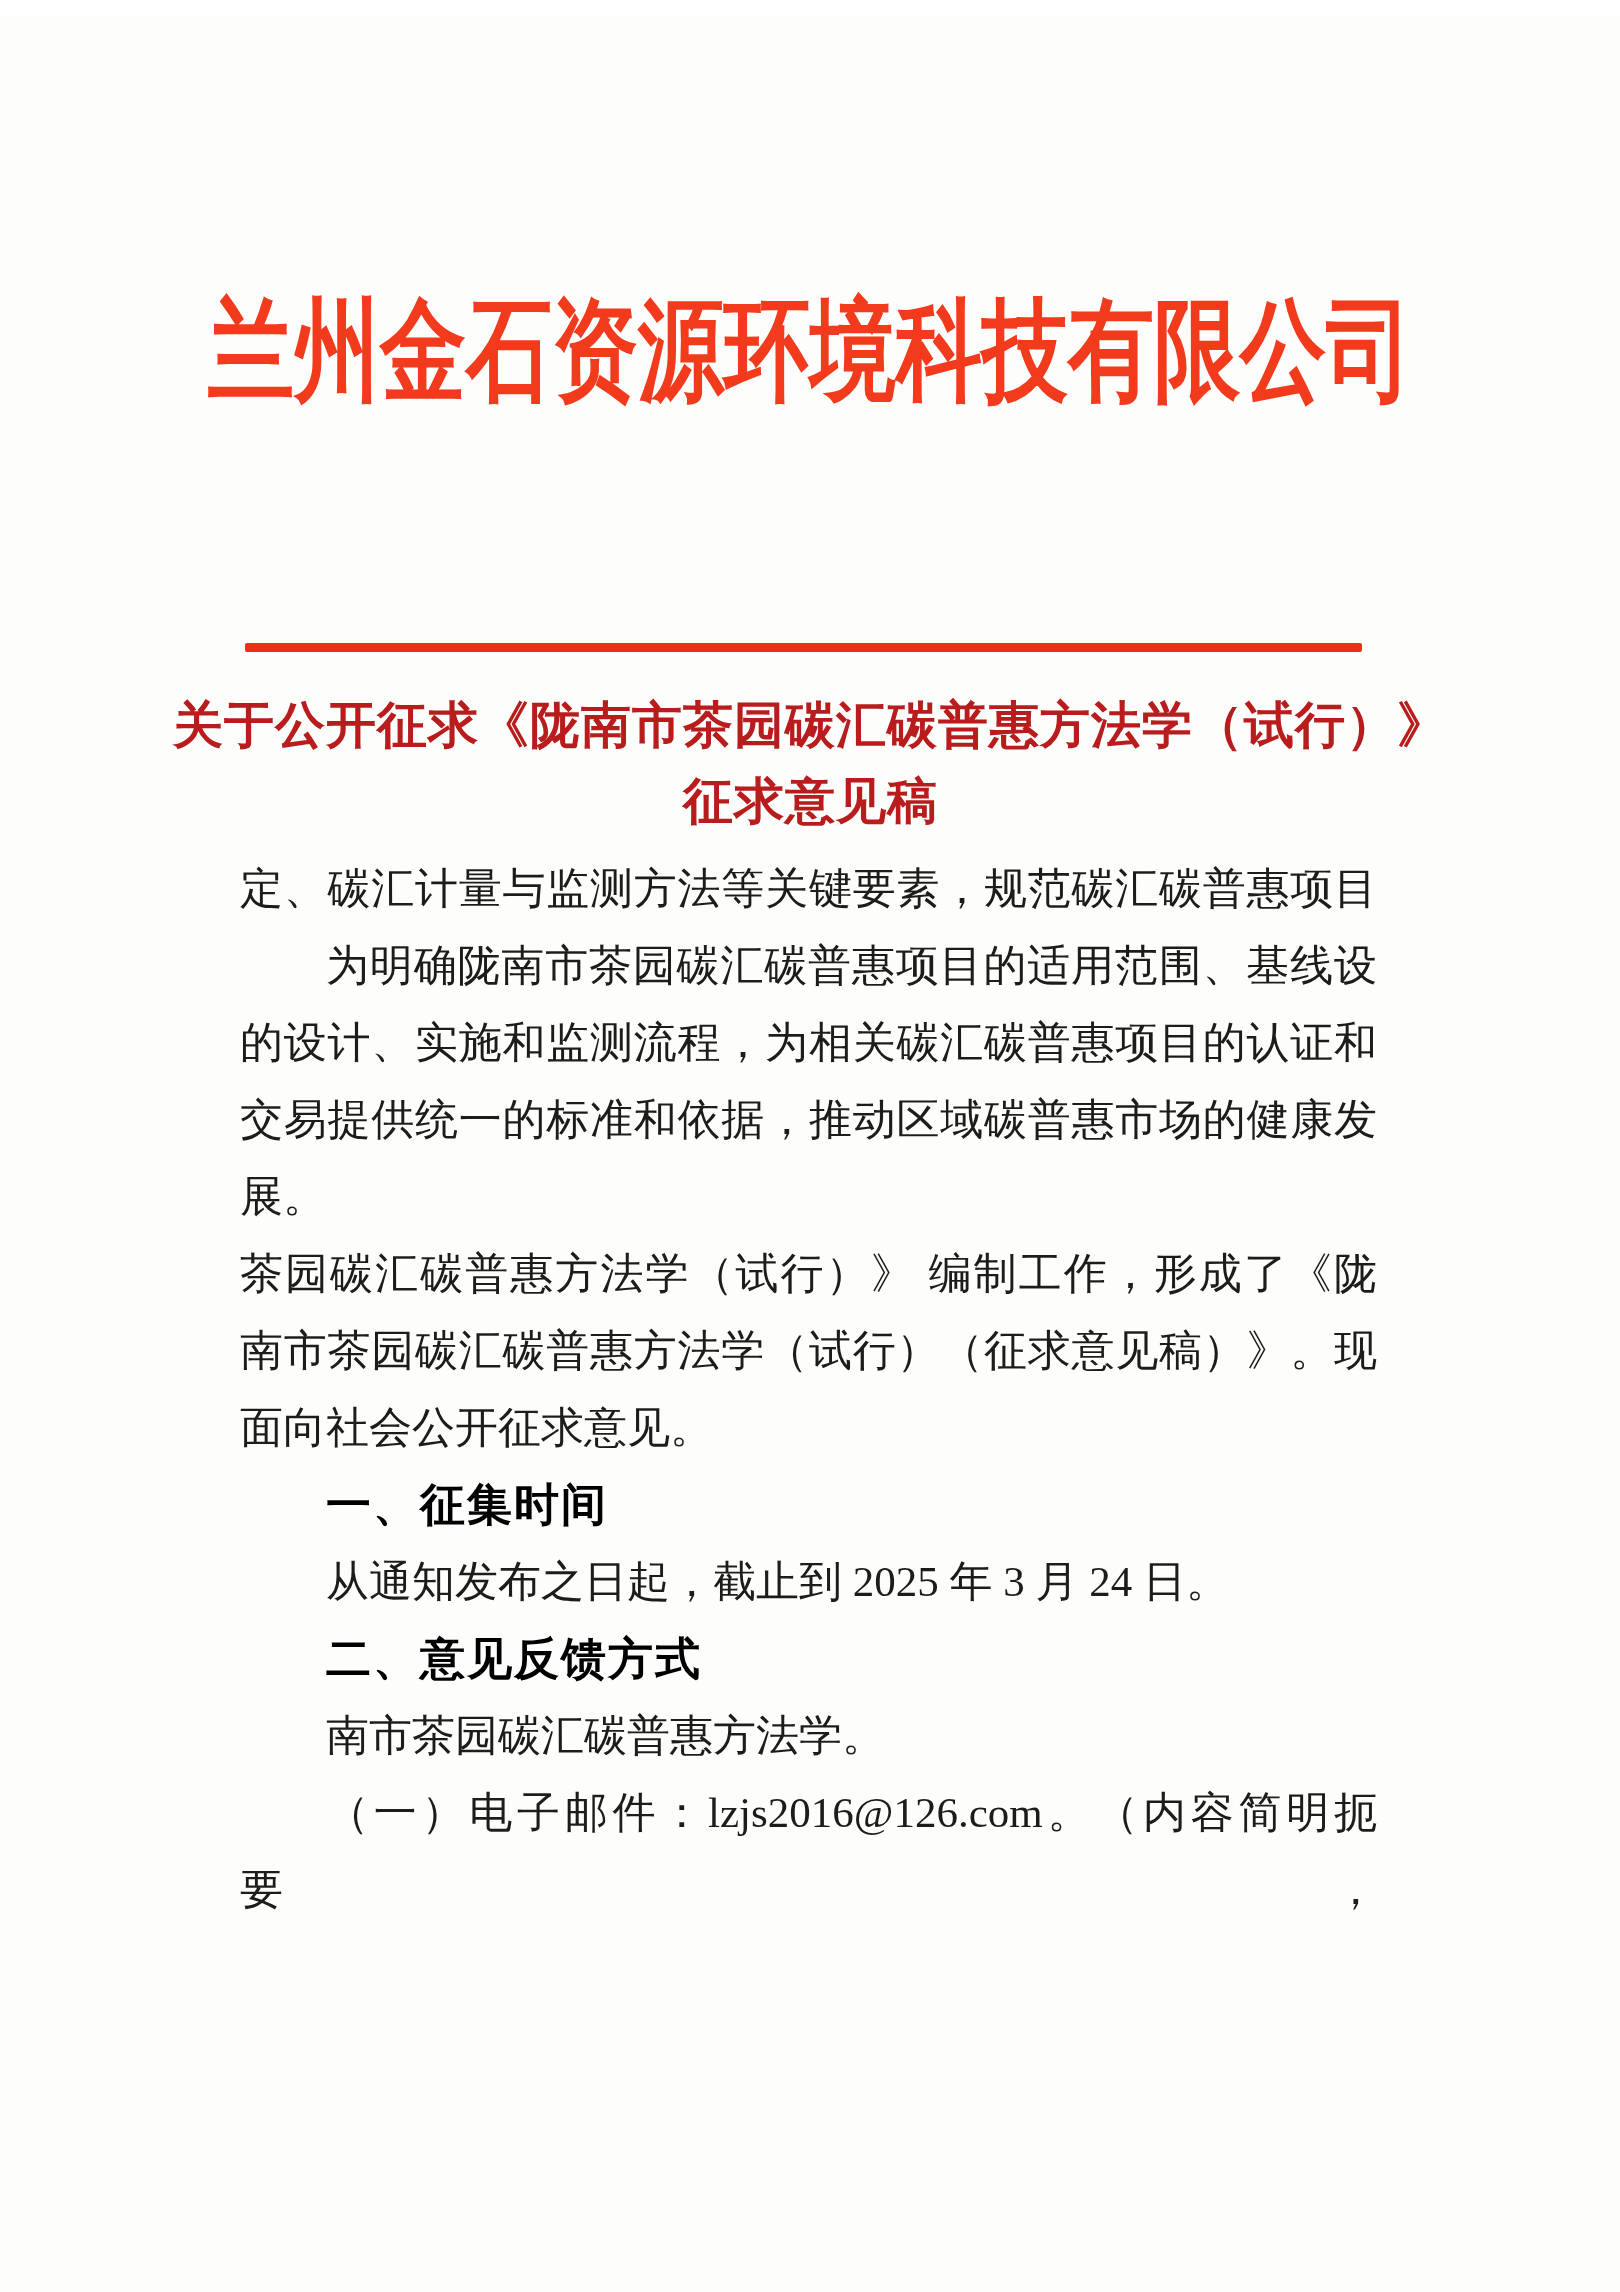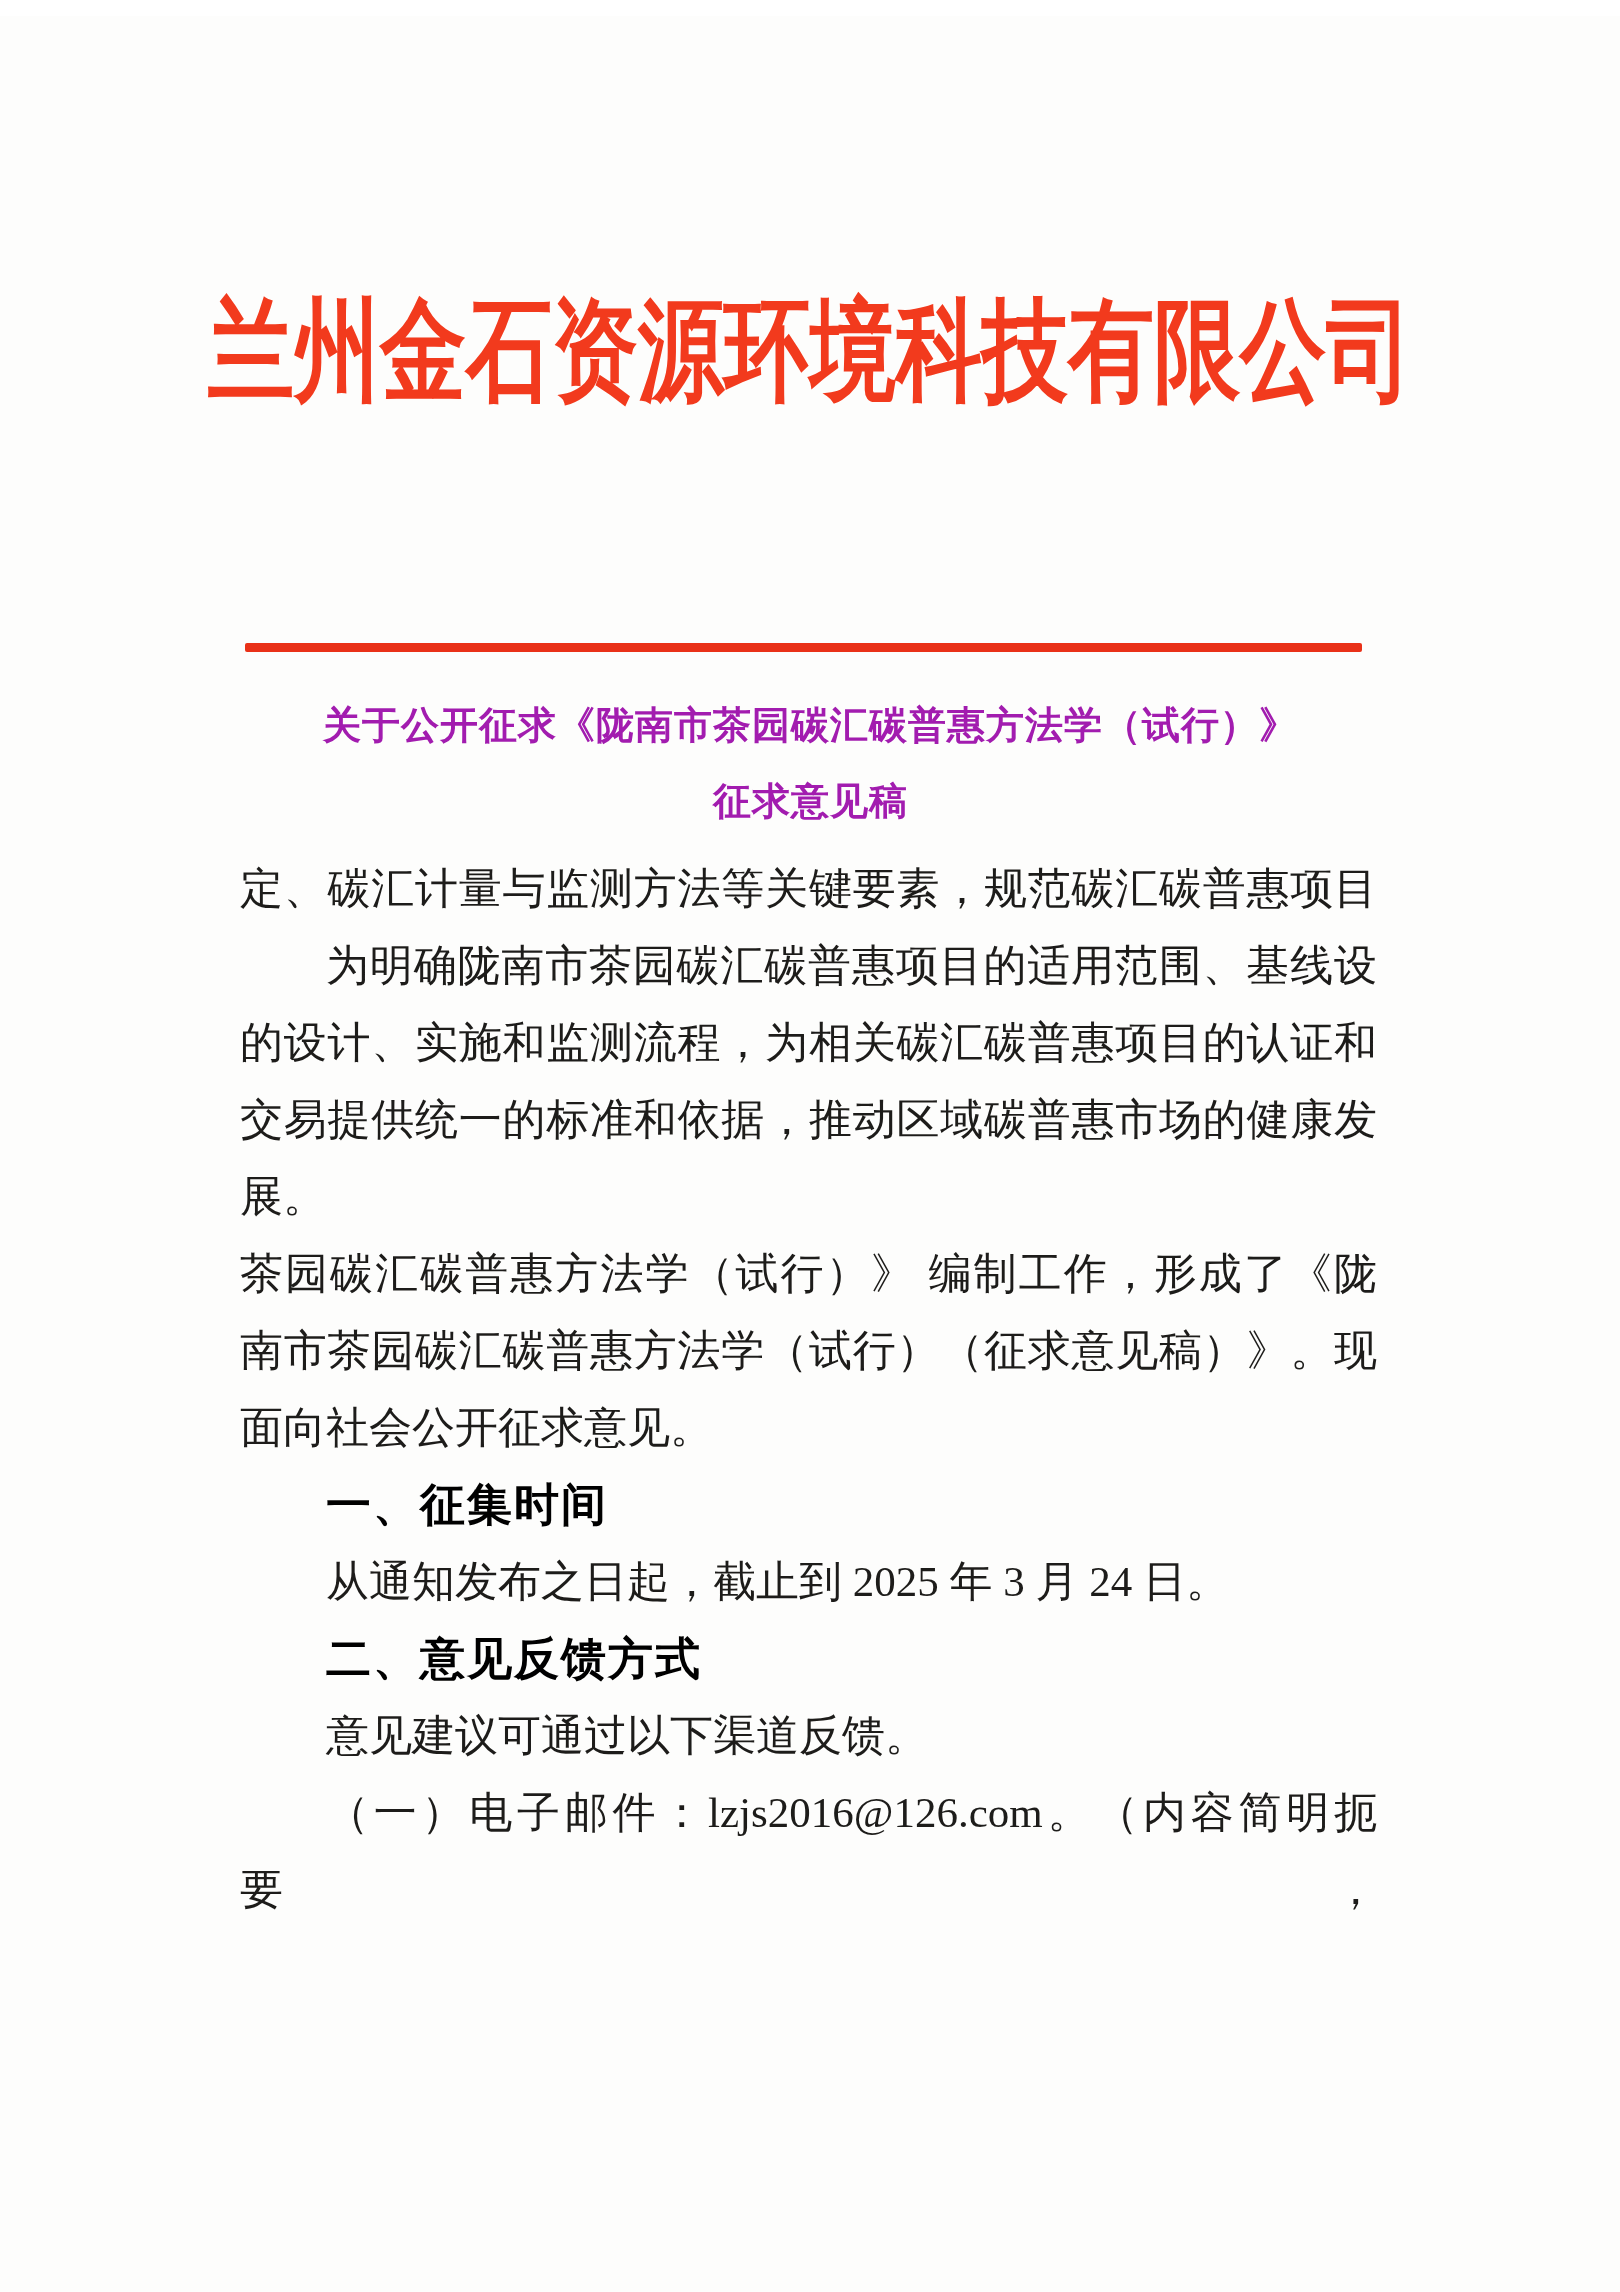--- a/index.html
+++ b/index.html
@@ -43,24 +43,24 @@
     background: var(--divider-color, #e93118);
     border-radius: 2px;
   }
   
   .title-block {
     position: absolute;
     top: 671px;
     left: 118px;
     width: 1385px;
     text-align: center;
-    font-size: 38px;
+    font-size: 50px;
     font-weight: bold;
     line-height: 76px;
-    color: #a21caf;
+    color: #b91c1c;
     letter-spacing: 1px;
     white-space: nowrap;
   }
   
   .content {
     position: absolute;
     top: 834px;
     left: 240px;
     width: 1137px;
     font-size: 43px;
@@ -105,18 +105,18 @@
     <div class="line indent fill">为明确陇南市茶园碳汇碳普惠项目的适用范围、基线设</div>
     <div class="line fill">的设计、实施和监测流程，为相关碳汇碳普惠项目的认证和</div>
     <div class="line fill">交易提供统一的标准和依据，推动区域碳普惠市场的健康发</div>
     <div class="line">展。</div>
     <div class="line fill">茶园碳汇碳普惠方法学（试行）》 编制工作，形成了《陇</div>
     <div class="line fill">南市茶园碳汇碳普惠方法学（试行）（征求意见稿）》。现</div>
     <div class="line">面向社会公开征求意见。</div>
     <div class="line indent heading">一、征集时间</div>
     <div class="line indent">从通知发布之日起，截止到 2025 年 3 月 24 日。</div>
     <div class="line indent heading">二、意见反馈方式</div>
-    <div class="line indent">意见建议可通过以下渠道反馈。</div>
+    <div class="line indent">南市茶园碳汇碳普惠方法学。</div>
     <div class="line indent fill">（一）电子邮件：lzjs2016@126.com。（内容简明扼要，</div>
   </div>
 
 </div>
 
 
 </body></html>

